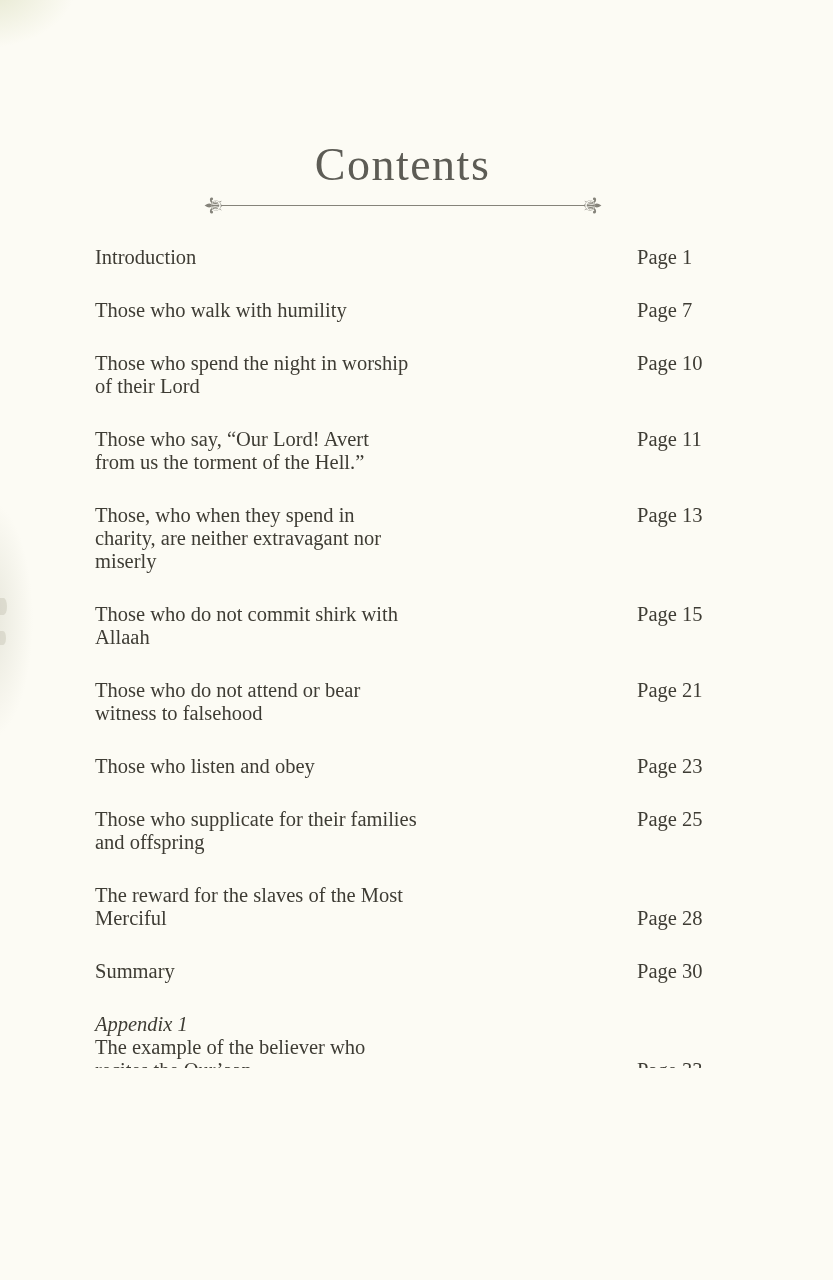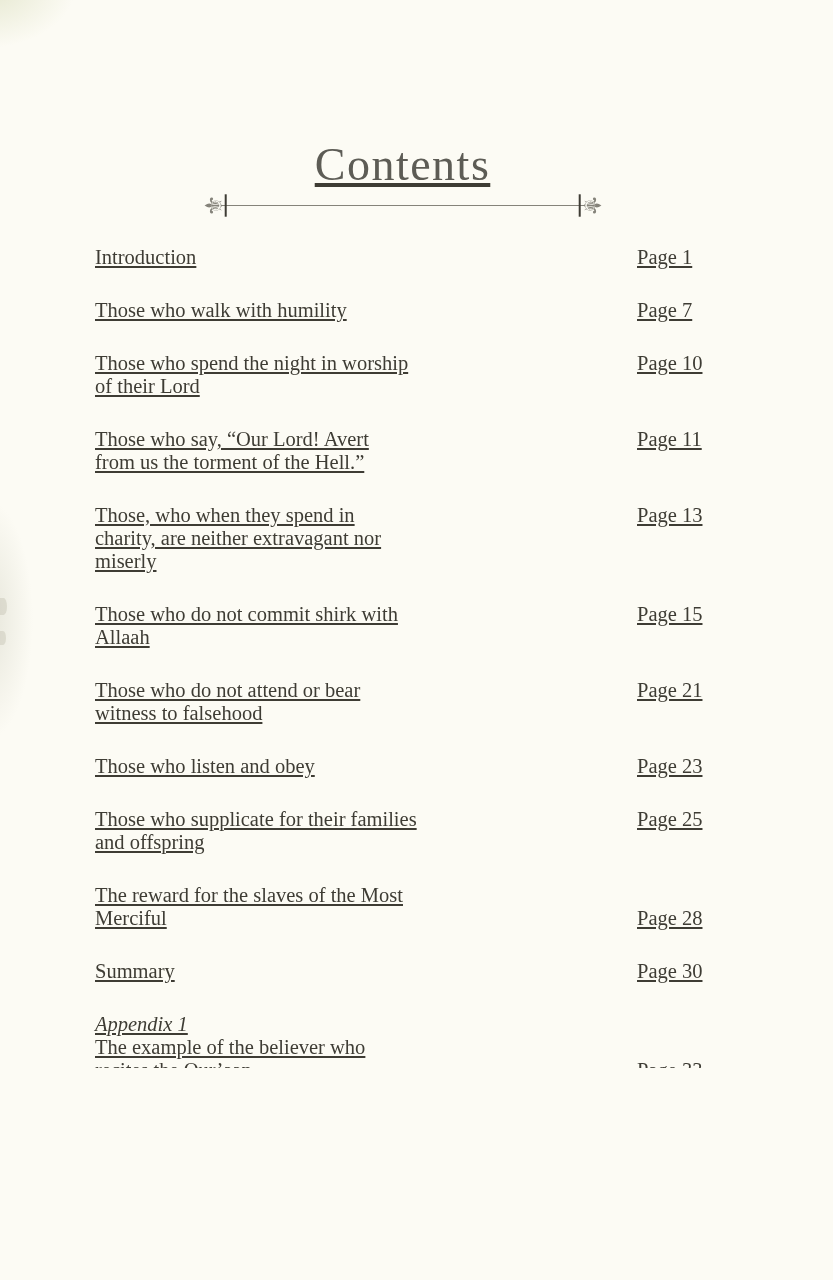--- a/index.html
+++ b/index.html
@@ -8,21 +8,20 @@
     background: #fcfbf4;
   }
   .page {
     position: relative;
     width: 833px;
     height: 1068px;
     overflow: hidden;
     background: var(--paper, #fcfbf4);
     color: var(--ink, #3e3c34);
     font-family: "Liberation Serif", serif;
-    text-decoration: underline;
   }
   .scan-tint {
     position: absolute;
     inset: 0;
     pointer-events: none;
     background:
       radial-gradient(130px 90px at -15px -15px, rgba(208,213,173,0.55), rgba(208,213,173,0) 70%),
       radial-gradient(60px 160px at -12px 620px, rgba(190,190,170,0.35), rgba(190,190,170,0) 75%);
   }
   .artifact {

